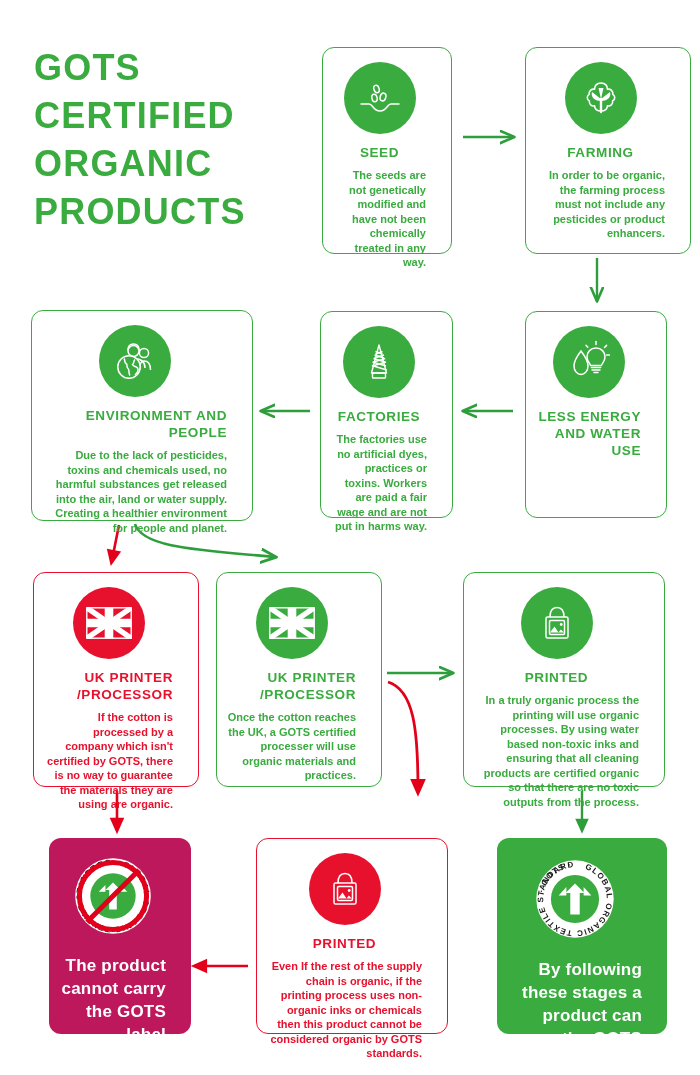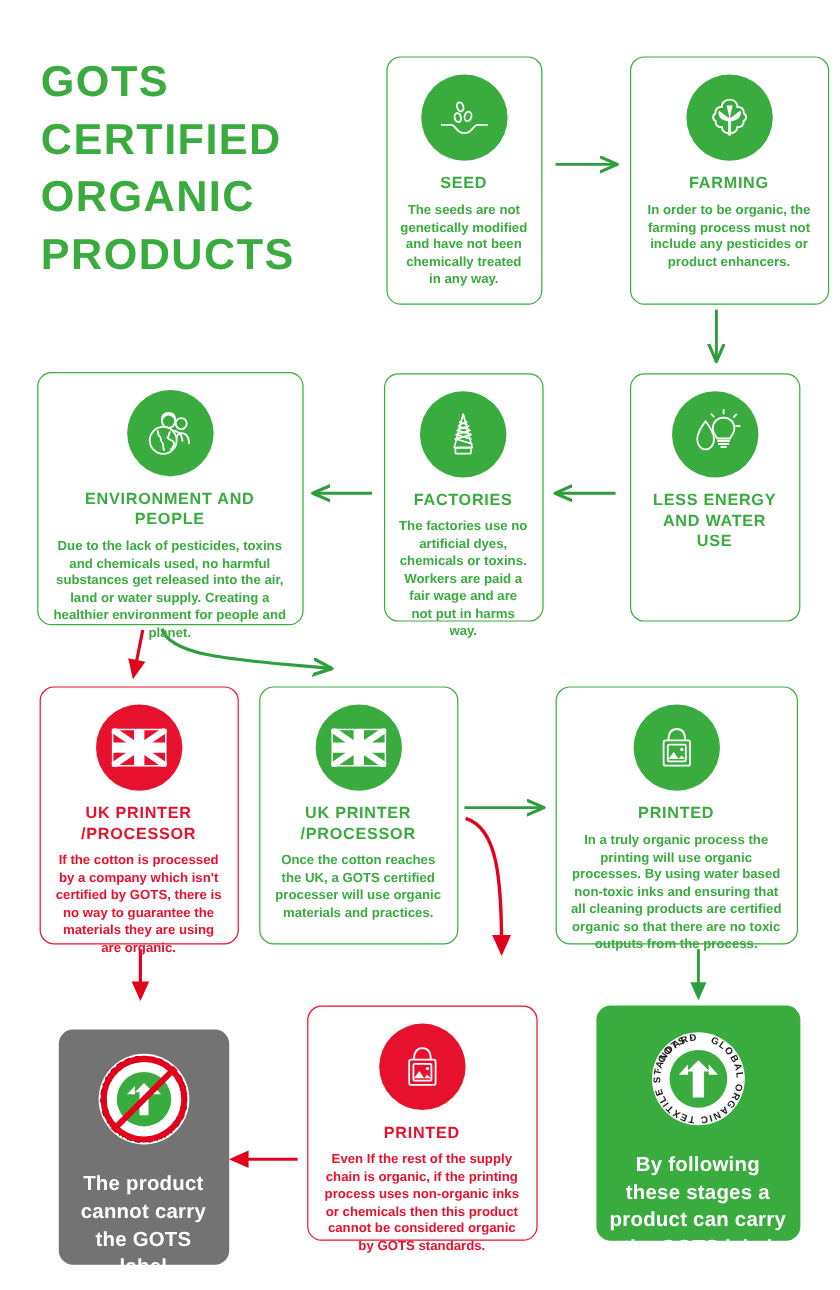--- a/index.html
+++ b/index.html
@@ -22,25 +22,25 @@
   }
 
   
   .card {
     position: absolute;
     border-radius: 12px;
     background: #ffffff;
     border: 1.6px solid #3aab3f;
     display: flex; flex-direction: column;
     align-items: center;
-    padding: 14px 11px 12px 10px;
-    text-align: center;
+    padding: 14px 25px 12px 10px;
+    text-align: right;
   }
   .card.red { border-color: #e8112d; }
-  .card.solid-red { background: #737373; border: none; margin-top: 20px; }
+  .card.solid-red { background: #be185d; border: none; }
   .card.solid-green { background: #3aab3f; border: none; }
 
   .circ {
     width: 72px; height: 72px; border-radius: 50%;
     background: #3aab3f;
     display: flex; align-items: center; justify-content: center;
     flex: none;
   }
   .circ.red { background: #e8112d; }
   .circ svg { display:block; }
@@ -226,21 +226,21 @@
             <path d="M15.5,22 L29,26"></path>
           <path d="M14.8,25.5 L29.8,30"></path>
           <path d="M25.5,11.5 L18.5,14"></path>
             <path d="M27,15 L17.5,18"></path>
           <path d="M28.2,18.5 L16.5,22"></path>
             <path d="M29,22 L15.5,26"></path>
         </g>
       </svg>
     </div>
     <h3>FACTORIES</h3>
-    <p>The factories use no artificial dyes, chemicals or toxins. Workers are paid a fair wage and are not put in harms way.</p>
+    <p>The factories use no artificial dyes, practices or toxins. Workers are paid a fair wage and are not put in harms way.</p>
   </div>
 
   <div class="card" id="card-energy">
     <div class="circ">
       <svg width="48" height="48" viewBox="0 0 48 48">
         <g fill="none" stroke="#ffffff" stroke-width="1.5" stroke-linecap="round">
           <path d="M16,13 C21,19.5 23,23.5 23,28 C23,33 19.6,36.5 16,36.5
                    C12.4,36.5 9,33 9,28 C9,23.5 11,19.5 16,13 Z"></path>
           <path d="M31,10 C25.6,10 22,14 22,19 C22,23 24.6,25 25.6,27.4 L36.4,27.4
                    C37.4,25 40,23 40,19 C40,14 36.4,10 31,10 Z"></path>

